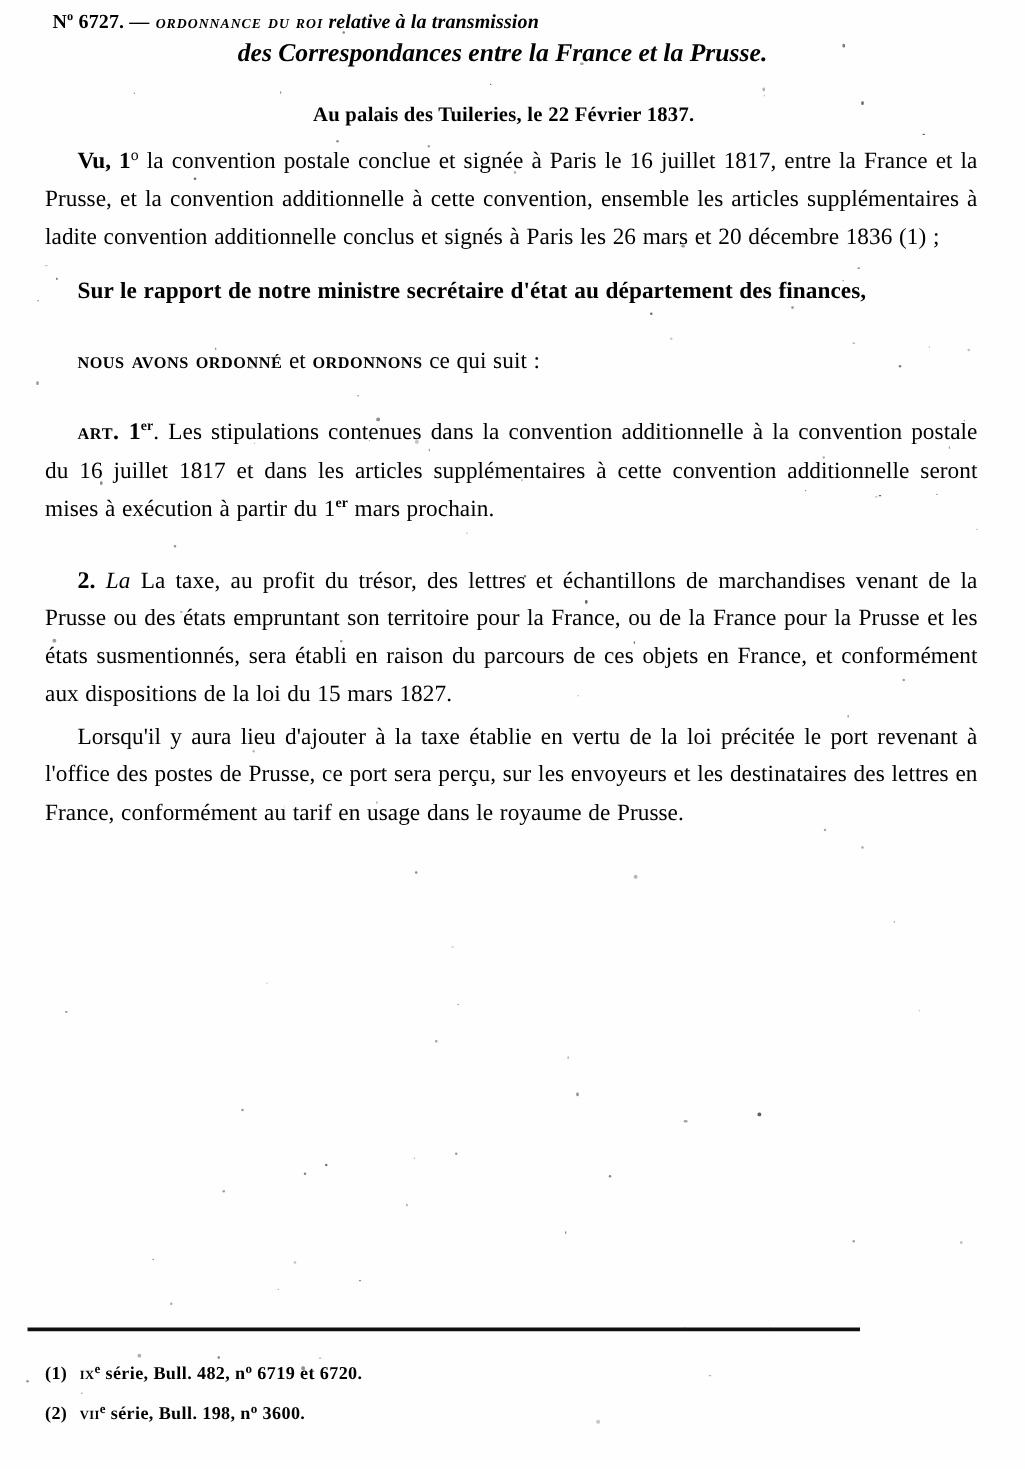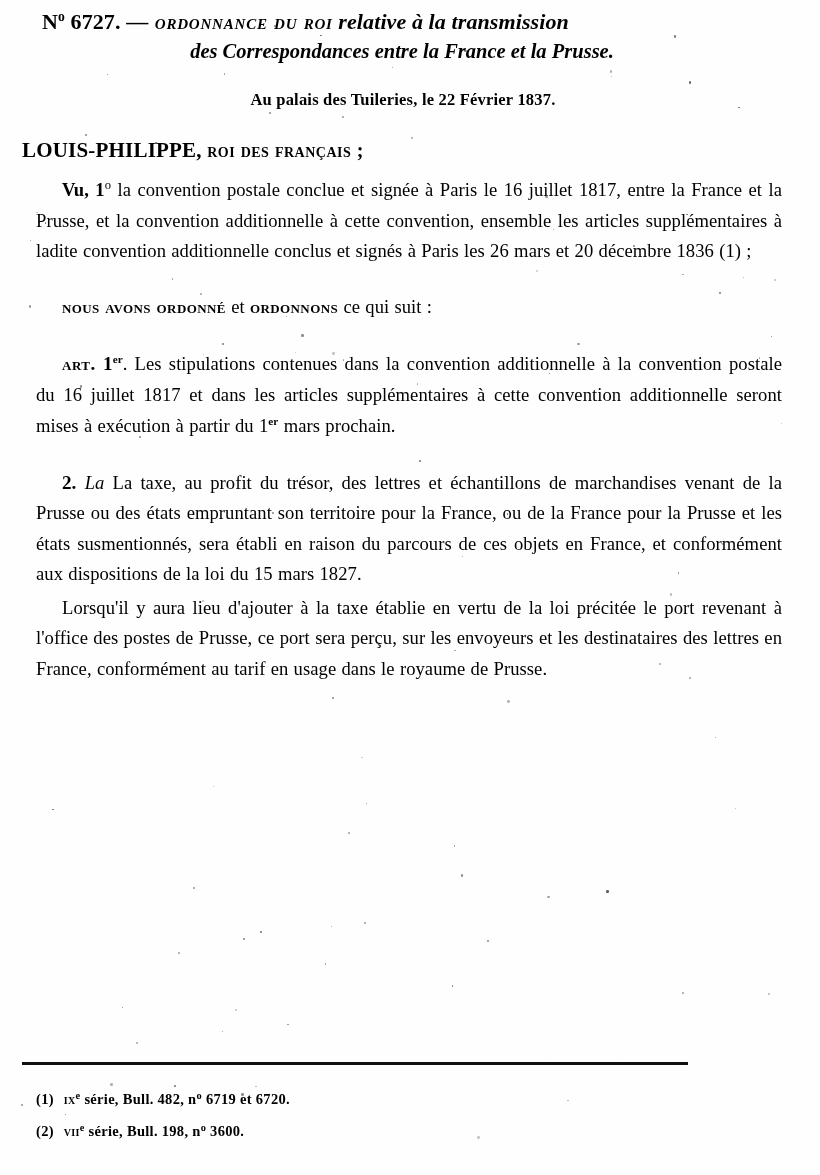--- a/index.html
+++ b/index.html
@@ -24,21 +24,21 @@
     padding: 0;
     background: #fefefe;
   }
 
   
   .doc-head {
     margin: 0;
     padding: 8px 42px 0 42px;
   }
   .head-line-1 {
-    font-size: 22px;
+    font-size: 16px;
     line-height: 1.28;
     text-align: left;
     letter-spacing: 0.1px;
     font-weight: 700;
     margin: 0;
   }
   .head-line-1 .no {
     font-weight: 700;
     font-style: normal;
   }
@@ -200,32 +200,29 @@
       <span>6727.</span>
       <span class="dash">—</span>
       <span class="head-caps">Ordonnance du Roi</span>
       <span class="head-ital">relative à la transmission</span>
     </div>
     <div class="head-line-2">des Correspondances entre la France et la Prusse.</div>
   </div>
 
   <div class="place-date">Au palais des Tuileries, le 22 Février 1837.</div>
 
-  <div class="king-line">
-    <span>LOUIS-PHILIPPE,</span>
-    <span class="sc">Roi des Français ;</span>
-  </div>
 
   <div class="body-col">
 
     <p class="para">
       <span class="bold">Vu, 1</span><span class="sup-o">o</span><span> la convention postale conclue et signée à Paris le 16 juillet 1817, entre la France et la Prusse, et la convention additionnelle à cette convention, ensemble les articles supplémentaires à ladite convention additionnelle conclus et signés à Paris les 26 mars et 20 décembre 1836 (1) ;</span>
     </p>
 
 
+    <p class="para heavy">Sur le rapport de notre ministre secrétaire d'état au département des finances,</p>
 
     <p class="para gap">
       <span class="smallcaps">Nous avons ordonné</span><span> et </span><span class="smallcaps">ordonnons</span><span> ce qui suit :</span>
     </p>
 
     <p class="para gap">
       <span class="artnum">Art.</span>
       <span class="num-lead">1</span><span class="sup-er">er</span><span>.</span>
       <span>Les stipulations contenues dans la convention additionnelle à la convention postale du 16 juillet 1817 et dans les articles supplémentaires à cette convention additionnelle seront mises à exécution à partir du 1</span><span class="sup-er">er</span><span> mars prochain.</span>
     </p>

